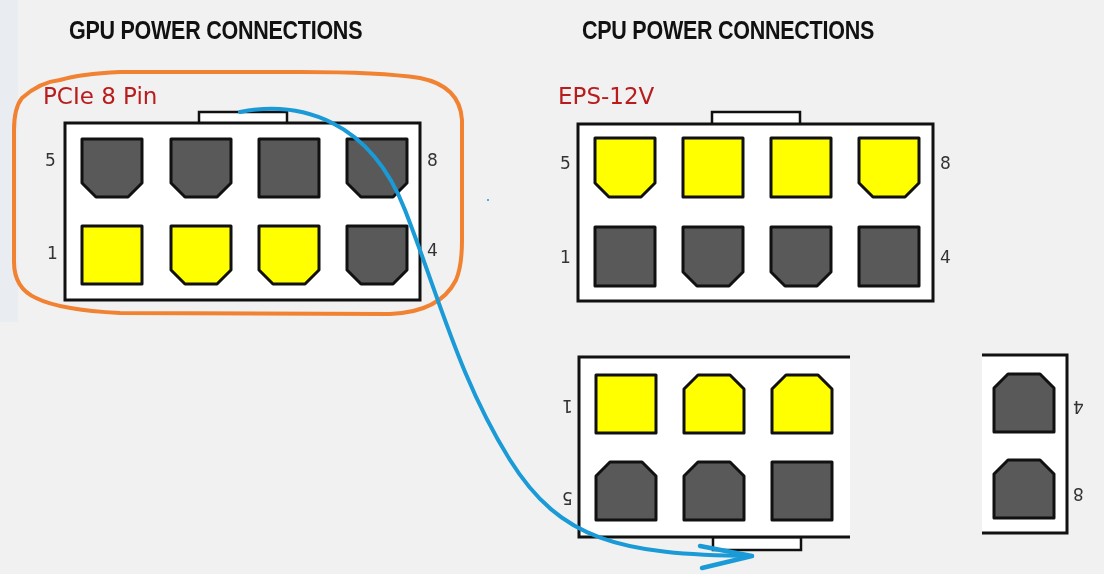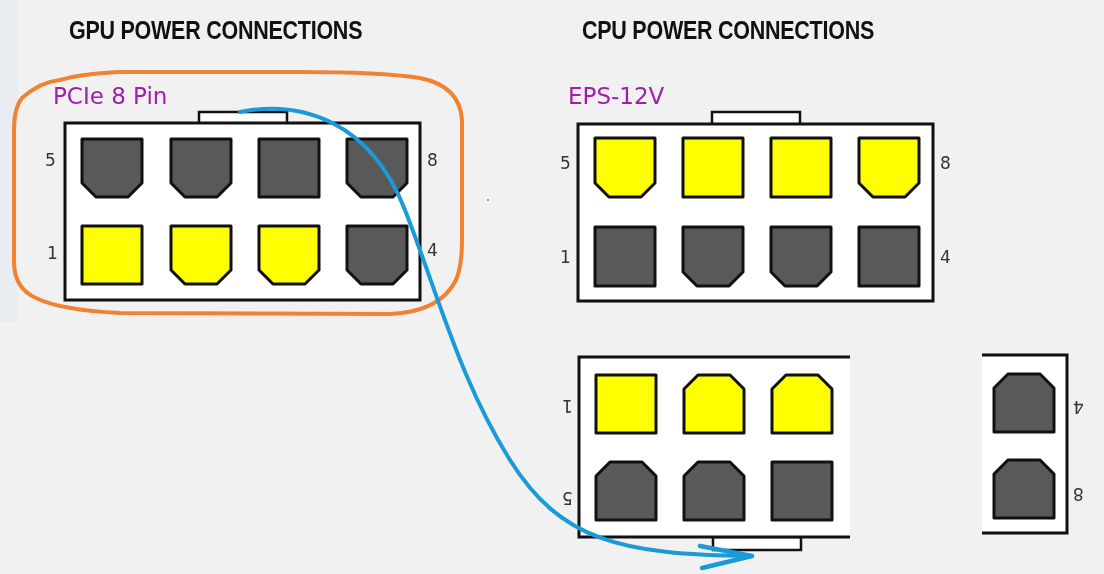--- a/index.html
+++ b/index.html
@@ -1,19 +1,19 @@
 <!DOCTYPE html>
 <html><head>
 <meta charset="utf-8">
 <style>
   html, body { margin:0; padding:0; }
   body { width:1104px; height:574px; background:#f1f1f1; position:relative; overflow:hidden; font-family:"DejaVu Sans", sans-serif; }
   .side-strip { position:absolute; left:0; top:0; width:18px; height:322px; background:#e9edf2; }
   .heading { position:absolute; font-family:"Liberation Sans", sans-serif; font-weight:bold; font-size:25px; color:#111; transform:scaleX(0.86); transform-origin:left top; letter-spacing:-0.3px; }
-  .conn-label { position:absolute; font-family:"DejaVu Sans", sans-serif; font-size:23px; color:#a21caf;margin-left:10px; }
+  .conn-label { position:absolute; font-family:"DejaVu Sans", sans-serif; font-size:23px; color:#b91c1c; }
   .pin-num { position:absolute; font-family:"DejaVu Sans", sans-serif; font-size:17px; color:#333; }
   .rot { transform:rotate(180deg); display:inline-block; }
   svg.diagram { position:absolute; left:0; top:0; }
 </style>
 </head>
 <body>
 
 <div class="side-strip"></div>
 
 <div class="heading" style="left:69px; top:16px;">GPU POWER CONNECTIONS</div>

